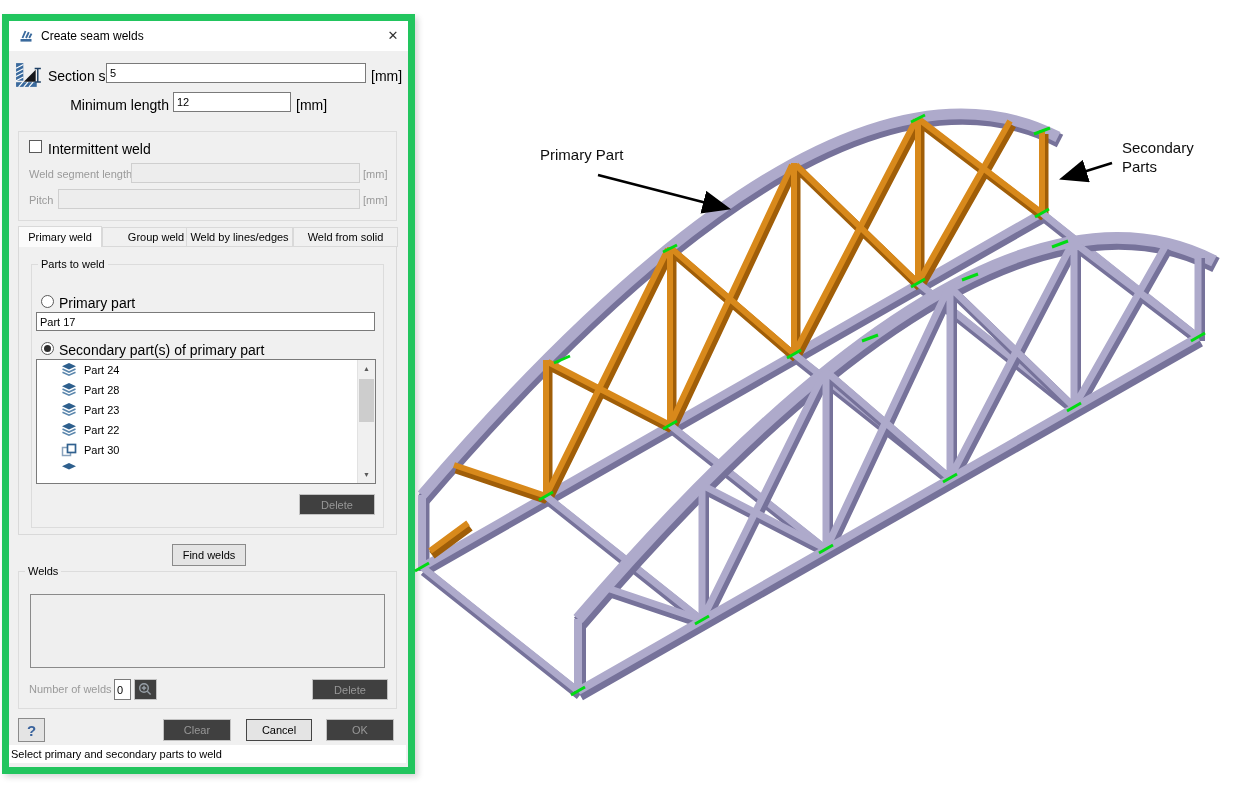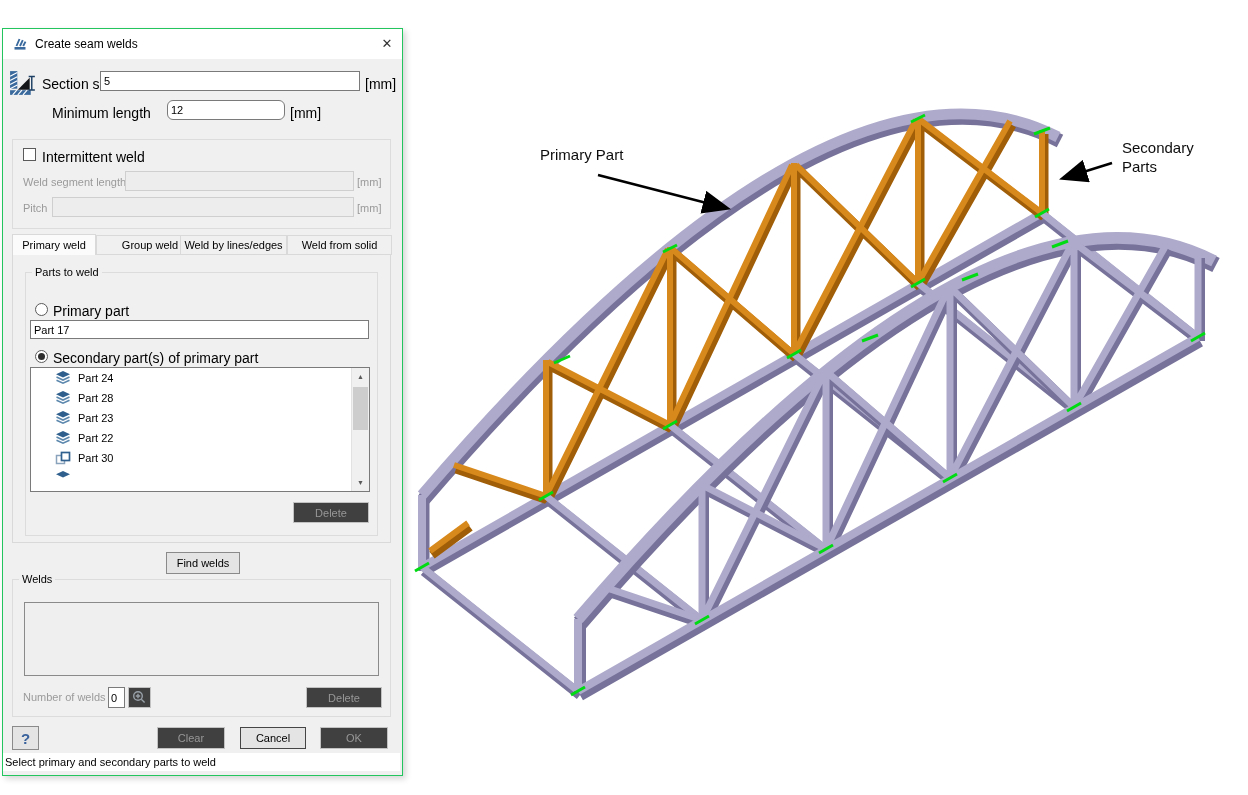--- a/index.html
+++ b/index.html
@@ -1,21 +1,21 @@
 <!DOCTYPE html>
 <html><head>
 <meta charset="utf-8">
 <style>
   html,body{margin:0;padding:0;}
   body{width:1248px;height:795px;position:relative;background:#ffffff;overflow:hidden;
        font-family:"Liberation Sans","DejaVu Sans",sans-serif;-webkit-font-smoothing:antialiased;}
   .abs{position:absolute;}
   
   .dialog{left:2px;top:14px;width:399px;height:746px;background:#f0f0f0;
-          border:1px solid #22c55e;box-shadow:3px 3px 6px rgba(0,0,0,.16);margin-top:14px;}
+          border:7px solid #22c55e;box-shadow:3px 3px 6px rgba(0,0,0,.16);}
   .titlebar{left:0;top:0;width:100%;height:29px;background:#ffffff;border-bottom:1px solid #ffffff;}
   .title-text{left:32px;top:8px;font-size:12px;color:#000;}
   .close-btn{left:372px;top:4px;width:24px;height:21px;text-align:center;line-height:21px;
              font-size:13px;color:#333;cursor:pointer;}
   .lbl{font-size:14px;color:#000;white-space:nowrap;}
   .glabel{font-size:11px;color:#9a9a9a;white-space:nowrap;}
   .tb{position:absolute;box-sizing:border-box;border:1px solid #7a7a7a;background:#fff;
       font-family:"Liberation Sans",sans-serif;font-size:11px;padding:1px 3px;color:#000;}
   .tb.dis{background:#ededed;border-color:#cfcfcf;color:#9a9a9a;}
   .group{position:absolute;border:1px solid #dcdcdc;}
@@ -65,22 +65,22 @@
     <path d="M2 6 L9 2.4 M2 10 L9 6.4 M2 14 L9 10.4 M2 18 L9 14.4" stroke="#fff" stroke-width="1.1" fill="none"></path>
     <path d="M2 19.5 h20 v4.5 H2 Z" fill="#3a6a9d"></path>
     <path d="M4.5 24 L8.5 19.5 M9.5 24 L13.5 19.5 M14.5 24 L18.5 19.5" stroke="#fff" stroke-width="1.1" fill="none"></path>
     <path d="M9.5 19 L21 19 L21 7.5 Z" fill="#15161a"></path>
     <path d="M20 6.2 h6 M23 6.2 v13 M20 19.2 h6" stroke="#1d3f63" stroke-width="1.4" fill="none"></path>
   </svg>
   <div class="abs lbl" style="left:39px;top:47px">Section size</div>
   <input class="tb" style="left: 97px; top: 42px; width: 260px; height: 20px;" value="5">
   <div class="abs lbl" style="left:362px;top:47px">[mm]</div>
 
-  <div class="abs lbl" style="left:49px;top:76px;width:120px;">Minimum length</div>
-  <input class="tb" style="left: 164px; top: 71px; width: 118px; height: 20px; border-radius: 6px;" value="12">
+  <div class="abs lbl" style="left:40px;top:76px;width:120px;text-align:right">Minimum length</div>
+  <input class="tb" style="left: 164px; top: 71px; width: 118px; height: 20px;" value="12">
   <div class="abs lbl" style="left:287px;top:76px">[mm]</div>
 
   <div class="group" style="left:9px;top:110px;width:377px;height:88px">
     <div class="check" style="left:10px;top:8px"></div>
     <div class="abs lbl" style="left:29px;top:9px">Intermittent weld</div>
     <div class="abs glabel" style="left:10px;top:36px">Weld segment length</div>
     <input class="tb dis" style="left: 112px; top: 31px; width: 229px; height: 20px;" disabled="">
     <div class="abs glabel" style="left:344px;top:36px">[mm]</div>
     <div class="abs glabel" style="left:10px;top:62px">Pitch</div>
     <input class="tb dis" style="left: 39px; top: 57px; width: 302px; height: 20px;" disabled="">

